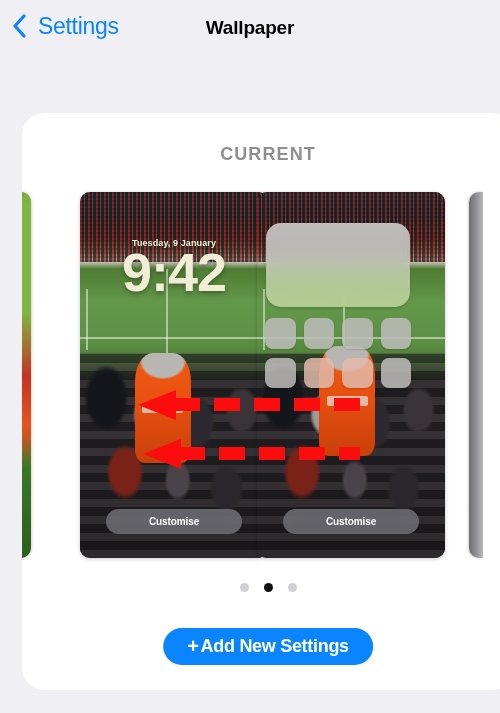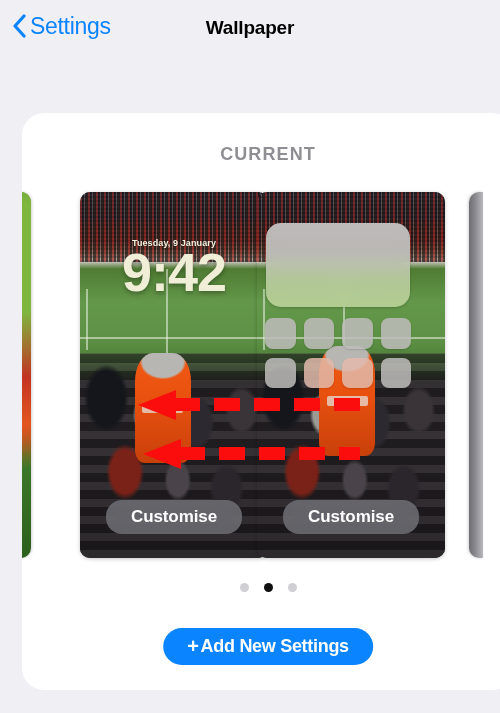--- a/index.html
+++ b/index.html
@@ -21,21 +21,21 @@
     top: 0; left: 0;
     width: 500px;
     height: 62px;
   }
   .back-button {
     position: absolute;
     left: 12px;
     top: 14px;
     display: flex;
     align-items: center;
-    gap: 4px;
+    gap: 12px;
     cursor: pointer;
   }
   .chevron-left {
     width: 14px;
     height: 24px;
     position: relative;
     flex: 0 0 auto;
   }
   .chevron-left svg { display: block; }
   .back-label {
@@ -288,21 +288,21 @@
     position: absolute;
     left: 50%;
     transform: translateX(-50%);
     bottom: 24px;
     min-width: 104px;
     padding: 7px 16px;
     border-radius: 16px;
     background: rgba(118,118,124,0.78);
     backdrop-filter: blur(10px);
     color: #ffffff;
-    font-size: 17px;
+    font-size: 10px;
     font-weight: 600;
     text-align: center;
     white-space: nowrap;
     cursor: pointer;
     letter-spacing: -0.1px;
   }
 
   
   .page-dots {
     position: absolute;

